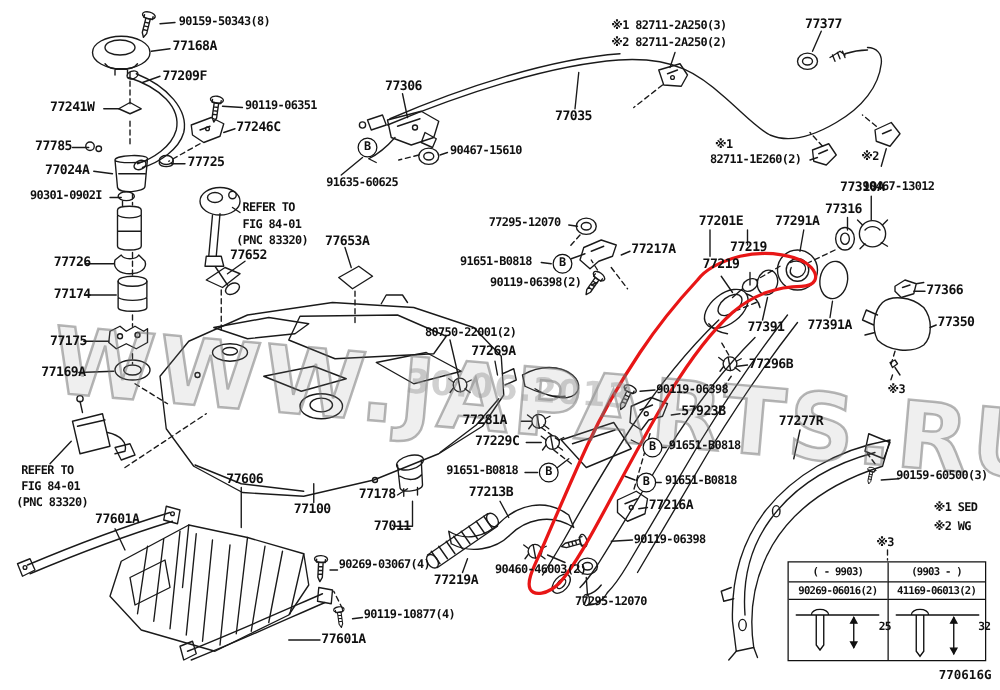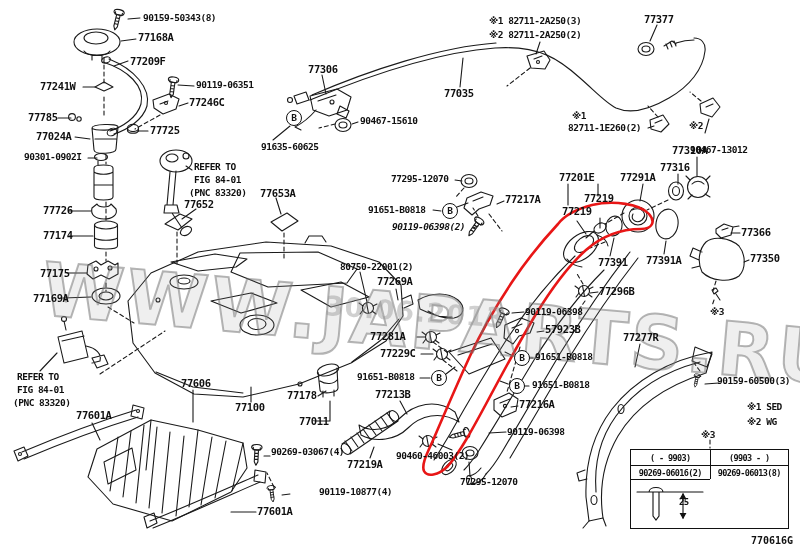--- a/index.html
+++ b/index.html
@@ -20,21 +20,21 @@
       color:#111;font-size:9.5px;font-weight:700;line-height:13px;text-align:center;background:#fff;}
   .ptable{position:absolute;left:630px;top:449px;width:159px;height:80px;z-index:3;
       border:1.6px solid #111;background:#fff;box-sizing:border-box;
       display:grid;grid-template-columns:1fr 1fr;grid-template-rows:15px 14px 1fr;
       font-weight:700;color:#111;}
   .ptable .c{display:flex;align-items:center;justify-content:center;font-size:8.5px;
       letter-spacing:-0.6px;box-sizing:border-box;border-left:1.2px solid #111;border-top:1.2px solid #111;}
   .ptable .c.f{border-left:none;}
   .ptable .c.t{border-top:none;}
   .ptable .draw{position:relative;justify-content:flex-start;align-items:flex-start;}
-  .ptable .dim{position:absolute;left:48px;top:17px;font-size:9px;}
+  .ptable .dim{position:absolute;left:72px;top:17px;font-size:9px;}
   .fcode{position:absolute;left:751px;top:535px;z-index:3;font-size:10px;font-weight:700;color:#111;}
 </style>
 </head>
 <body>
 
 <div id="stage">
 
 <svg id="art" width="800" height="552" viewBox="0 0 800 552">
   <defs>
     <g id="bolt">
@@ -277,21 +277,21 @@
       <div class="lbl small" style="left: 690px; top: 145px;">90467-13012</div>
       <div class="lbl big" style="left: 672px; top: 145px;">77310A</div>
       <div class="lbl big" style="left: 660px; top: 162px;">77316</div>
       <div class="lbl big" style="left: 620px; top: 172px;">77291A</div>
       <div class="lbl big" style="left: 559px; top: 172px;">77201E</div>
       <div class="lbl big" style="left: 584px; top: 193px;">77219</div>
       <div class="lbl big" style="left: 562px; top: 206px;">77219</div>
       <div class="lbl small" style="left: 391px; top: 174px;">77295-12070</div>
       <div class="lbl big" style="left: 505px; top: 194px;">77217A</div>
       <div class="lbl small" style="left: 368px; top: 205px;">91651-B0818</div>
-      <div class="lbl small" style="left: 392px; top: 222px; font-style: italic;">90119-06398(2)</div>
+      <div class="lbl small" style="left: 392px; top: 222px;">90119-06398(2)</div>
       <div class="lbl big" style="left: 741px; top: 227px;">77366</div>
       <div class="lbl big" style="left: 750px; top: 253px;">77350</div>
       <div class="lbl big" style="left: 598px; top: 257px;">77391</div>
       <div class="lbl big" style="left: 646px; top: 255px;">77391A</div>
       <div class="lbl big" style="left: 599px; top: 286px;">77296B</div>
       <div class="lbl small" style="left: 525px; top: 307px;">90119-06398</div>
       <div class="lbl big" style="left: 545px; top: 324px;">57923B</div>
       <div class="lbl small" style="left: 535px; top: 352px;">91651-B0818</div>
       <div class="lbl small" style="left: 532px; top: 380px;">91651-B0818</div>
       <div class="lbl big" style="left: 519px; top: 399px;">77216A</div>
@@ -313,43 +313,53 @@
       <div class="lbl small" style="left: 17px; top: 372px;">REFER TO</div>
       <div class="lbl small" style="left: 17px; top: 385px;">FIG 84-01</div>
       <div class="lbl small" style="left: 13px; top: 398px;">(PNC 83320)</div>
       <div class="lbl big" style="left: 76px; top: 410px;">77601A</div>
       <div class="lbl big" style="left: 181px; top: 378px;">77606</div>
       <div class="lbl big" style="left: 235px; top: 402px;">77100</div>
       <div class="lbl big" style="left: 287px; top: 390px;">77178</div>
       <div class="lbl big" style="left: 299px; top: 416px;">77011</div>
       <div class="lbl small" style="left: 271px; top: 447px;">90269-03067(4)</div>
       <div class="lbl big" style="left: 347px; top: 459px;">77219A</div>
-      <div class="lbl small" style="left: 291px; top: 487px; margin-left: 28px;">90119-10877(4)</div>
+      <div class="lbl small" style="left: 291px; top: 487px;">90119-10877(4)</div>
       <div class="lbl big" style="left: 257px; top: 506px;">77601A</div>
     </div>
 <div id="callouts">
       <div class="bcall" style="left: 286px; top: 110px;">B</div>
       <div class="bcall" style="left: 442px; top: 203px;">B</div>
       <div class="bcall" style="left: 431px; top: 370px;">B</div>
       <div class="bcall" style="left: 514px; top: 350px;">B</div>
       <div class="bcall" style="left: 509px; top: 378px;">B</div>
     </div>
 
 <div class="ptable">
   <div class="c f t">(   - 9903)</div>
   <div class="c t">(9903 -   )</div>
   <div class="c f">90269-06016(2)</div>
-  <div class="c">90269-06013(8)</div>
+  <div class="c">41169-06013(2)</div>
   <div class="c f draw">
     <svg width="77" height="48" viewBox="0 0 77 48">
       <g fill="none" stroke="#111" stroke-width="1.1" stroke-linecap="round">
         <path d="M6,12 H72 M16,12 H34 M18,12 C18,6 32,6 32,12 M22,12 V36 L25,40 L28,36 V12"></path>
         <path d="M52,14 V38"></path>
         <path d="M52,14 l-2.5,4.5 h5 z M52,38 l-2.5,-4.5 h5 z" fill="#111"></path>
       </g>
     </svg>
     <span class="dim">25</span>
   </div>
+  <div class="c draw">
+    <svg width="77" height="48" viewBox="0 0 77 48">
+      <g fill="none" stroke="#111" stroke-width="1.1" stroke-linecap="round">
+        <path d="M6,12 H72 M16,12 H34 M18,12 C18,6 32,6 32,12 M22,12 V41 L25,45 L28,41 V12"></path>
+        <path d="M52,14 V43"></path>
+        <path d="M52,14 l-2.5,4.5 h5 z M52,43 l-2.5,-4.5 h5 z" fill="#111"></path>
+      </g>
+    </svg>
+    <span class="dim">32</span>
+  </div>
 </div>
 
 <div class="fcode">770616G</div>
 
 </div>
 
 </body></html>

